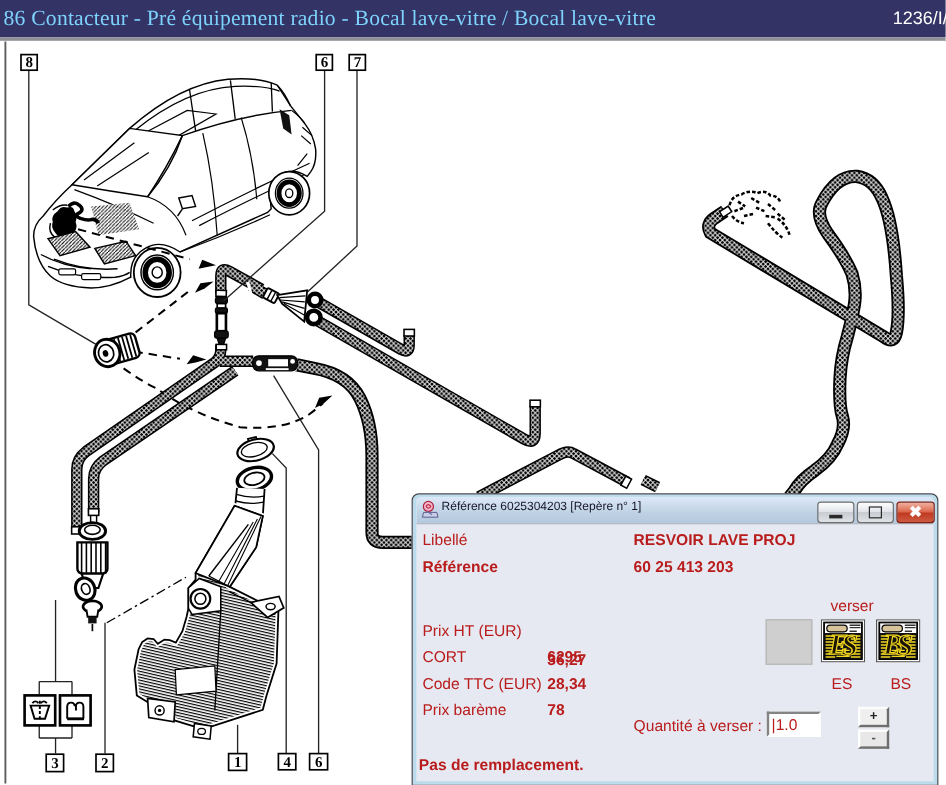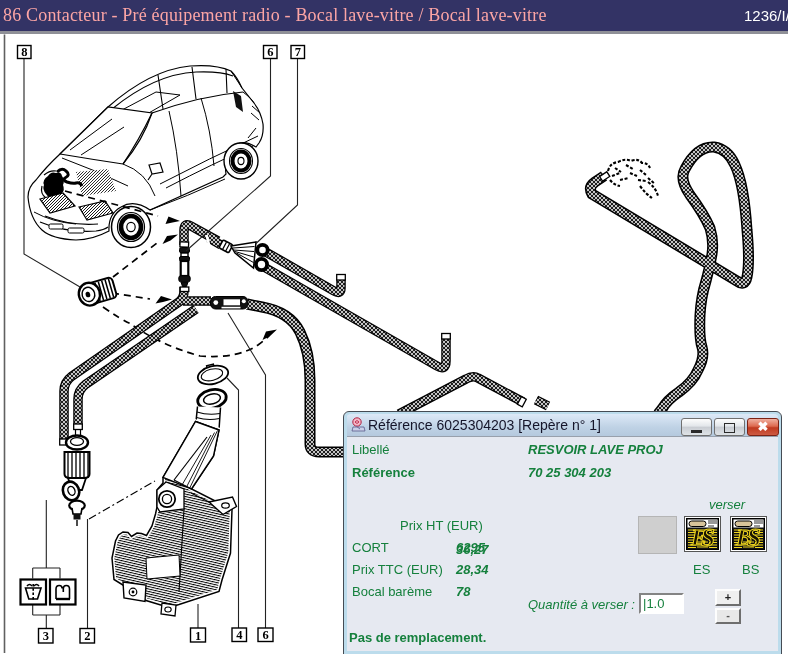--- a/index.html
+++ b/index.html
@@ -1,26 +1,26 @@
 <!DOCTYPE html>
 <html><head>
 <meta charset="utf-8">
 <style>
   html,body{margin:0;padding:0;background:#fff;width:788px;height:654px;overflow:hidden;-webkit-font-smoothing:antialiased;}
   #hdr{position:absolute;left:0;top:0;width:788px;height:31px;background:#333365;}
-  #hdr .t{position:absolute;left:3px;top:5px;color:#fca5a5;font:18px "Liberation Serif", serif;letter-spacing:0.18px;white-space:nowrap;}
+  #hdr .t{position:absolute;left:3px;top:5px;color:#7dd3fc;font:18px "Liberation Serif", serif;letter-spacing:0.18px;white-space:nowrap;}
   #hdr .r{position:absolute;right:-6px;top:7px;color:#fff;font:15px "Liberation Sans", sans-serif;white-space:nowrap;}
   #hdrline{position:absolute;left:0;top:31px;width:788px;height:3px;background:#8f9097;border-bottom:1px solid #fff;}
   #diag{position:absolute;left:0;top:0;width:788px;height:654px;}
   .dlg{position:absolute;left:343px;top:411px;width:437px;height:242px;background:#e6e9f1;border:1px solid #454c54;border-radius:6px 6px 0 0;box-shadow:inset 0 0 0 3px #bcdcec;font-family:"Liberation Sans", sans-serif;}
   .tb{position:absolute;left:3px;top:2px;width:431px;height:22px;border-radius:4px 4px 0 0;background:linear-gradient(#dde9f7,#bfd2e5 60%,#b5c9de);border-bottom:1px solid #98a0ac;}
-  .tb .txt{position:absolute;left:21px;top:3px;font-size:14px;color:#15152a;}
+  .tb .txt{position:absolute;left:21px;top:3px;font-size:10px;color:#15152a;}
   .wbtn{position:absolute;top:4px;height:18px;border:1px solid #707070;border-radius:3px;background:linear-gradient(#fdfdfd,#e2e6ea 45%,#c8ccd2 50%,#dfe3e7);color:#333;text-align:center;box-sizing:border-box;}
-  .lbl{position:absolute;font-size:13px;color:#15803d;white-space:nowrap;}
-  .bld{font-weight:bold;font-style:italic;}
+  .lbl{position:absolute;font-size:13px;color:#b91c1c;white-space:nowrap;}
+  .bld{font-weight:bold;}
 </style>
 </head>
 <body>
 <div id="hdr">
  <span class="t">86 Contacteur - Pré équipement radio - Bocal lave-vitre / Bocal lave-vitre</span>
  <span class="r">1236/I/I</span>
 </div>
 <div id="hdrline"></div>
 <svg id="diag" viewBox="0 0 788 654">
 <defs>
@@ -298,30 +298,30 @@
      <path d="M6,10 l4,3" stroke="#7070a0" stroke-width="1"></path>
    </svg>
    <span class="txt">Référence 6025304203 [Repère n° 1]</span>
    <div class="wbtn" style="left:334px;width:31px;"><span style="display:inline-block;width:11px;height:3px;background:#2a2a2a;margin-top:8px;"></span></div>
    <div class="wbtn" style="left:367px;width:31px;"><span style="display:inline-block;width:9px;height:8px;border:1.5px solid #2a2a2a;margin-top:3px;"></span></div>
    <div class="wbtn" style="left:400px;width:32px;background:linear-gradient(#f0b0a0,#dd6a50 45%,#c03a20 55%,#cd5a42);border-color:#7c2315;color:#fff;font-weight:bold;font-size:13px;line-height:15px;">✖</div>
  </div>
  <div class="lbl" style="left:8px;top:30px;">Libellé</div>
  <div class="lbl bld" style="left:184px;top:30px;">RESVOIR LAVE PROJ</div>
  <div class="lbl" style="left:8px;top:53px;font-weight:bold;">Référence</div>
- <div class="lbl bld" style="left:184px;top:53px;">70 25 304 203</div>
- <div class="lbl" style="left:8px;top:106px;margin-left:48px;">Prix HT (EUR)</div>
+ <div class="lbl bld" style="left:184px;top:53px;">60 25 413 203</div>
+ <div class="lbl" style="left:8px;top:106px;">Prix HT (EUR)</div>
  <div class="lbl bld" style="left:112px;top:106px;margin-top:24px;">36,27</div>
  <div class="lbl" style="left:8px;top:128px;">CORT</div>
  <div class="lbl bld" style="left:112px;top:128px;">6295</div>
- <div class="lbl" style="left:8px;top:150px;">Prix TTC (EUR)</div>
+ <div class="lbl" style="left:8px;top:150px;">Code TTC (EUR)</div>
  <div class="lbl bld" style="left:112px;top:150px;">28,34</div>
- <div class="lbl" style="left:8px;top:172px;">Bocal barème</div>
+ <div class="lbl" style="left:8px;top:172px;">Prix barème</div>
  <div class="lbl bld" style="left:112px;top:172px;">78</div>
- <div class="lbl" style="left:365px;top:85px;font-style:italic;">verser</div>
+ <div class="lbl" style="left:348px;top:85px;">verser</div>
  <div style="position:absolute;left:294px;top:104px;width:37px;height:36px;background:#cfcfcf;border:1px solid #b5b5b5;"></div>
  <svg width="37" height="36" style="position:absolute;left:340px;top:104px;" viewBox="0 0 37 36">
    <rect x="0.5" y="0.5" width="36" height="35" fill="#fff" stroke="#555"></rect>
    <rect x="2.5" y="2.5" width="32" height="31" fill="#111" stroke="#000"></rect>
    <rect x="3.5" y="3.5" width="30" height="8" fill="#fff"></rect>
    <rect x="5" y="5" width="17" height="5.5" rx="2.7" fill="#d8c49a" stroke="#000"></rect>
    <path d="M24,5 h9 M24,7 h9 M24,10 h6" stroke="#333" stroke-width="1.2"></path>
    <g stroke="#f2d820" stroke-width="1.1">
      <path d="M4,14 h8 M4,16.5 h8 M4,19 h8 M4,21.5 h8 M4,24 h8 M4,26.5 h8 M4,29 h8 M4,31.5 h8"></path>
      <path d="M25,14 h8 M25,16.5 h8 M25,19 h8 M25,21.5 h8 M25,24 h8 M25,26.5 h8 M25,29 h8 M25,31.5 h8"></path>
@@ -339,19 +339,19 @@
    <g stroke="#f2d820" stroke-width="1.1">
      <path d="M4,14 h8 M4,16.5 h8 M4,19 h8 M4,21.5 h8 M4,24 h8 M4,26.5 h8 M4,29 h8 M4,31.5 h8"></path>
      <path d="M25,14 h8 M25,16.5 h8 M25,19 h8 M25,21.5 h8 M25,24 h8 M25,26.5 h8 M25,29 h8 M25,31.5 h8"></path>
      <path d="M13,26 h11 M13,28.5 h11 M13,31 h11"></path>
    </g>
    <text x="6" y="29" font-family="Liberation Serif, serif" font-style="italic" font-weight="bold" font-size="24" fill="#1a1400" stroke="#f2d820" stroke-width="1">B</text>
    <text x="17" y="30" font-family="Liberation Serif, serif" font-style="italic" font-weight="bold" font-size="25" fill="#1a1400" stroke="#f2d820" stroke-width="1">S</text>
  </svg>
  <div class="lbl" style="left:349px;top:150px;text-align:center;">ES</div>
  <div class="lbl" style="left:398px;top:150px;">BS</div>
- <div class="lbl" style="left:184px;top:185px;font-style:italic;">Quantité à verser :</div>
+ <div class="lbl" style="left:184px;top:185px;">Quantité à verser :</div>
  <div style="position:absolute;left:295px;top:181px;width:45px;height:21px;background:#fff;border:2px solid;border-color:#848484 #fff #fff #848484;box-sizing:border-box;"></div>
  <div class="lbl" style="left:299px;top:184px;">|1.0</div>
  <div style="position:absolute;left:371px;top:177px;width:26px;height:17px;background:#efefef;border:2px solid;border-color:#fdfdfd #6e6e6e #6e6e6e #fdfdfd;box-sizing:border-box;text-align:center;font:bold 11px/12px 'Liberation Sans',sans-serif;color:#222;">+</div>
  <div style="position:absolute;left:371px;top:196px;width:26px;height:16px;background:#e8e8e8;border:2px solid;border-color:#fdfdfd #6e6e6e #6e6e6e #fdfdfd;box-sizing:border-box;text-align:center;font:bold 11px/10px 'Liberation Sans',sans-serif;color:#555;">-</div>
  <div class="lbl" style="left:5px;top:218px;font-weight:bold;">Pas de remplacement.</div>
 </div>
 
 </body></html>

